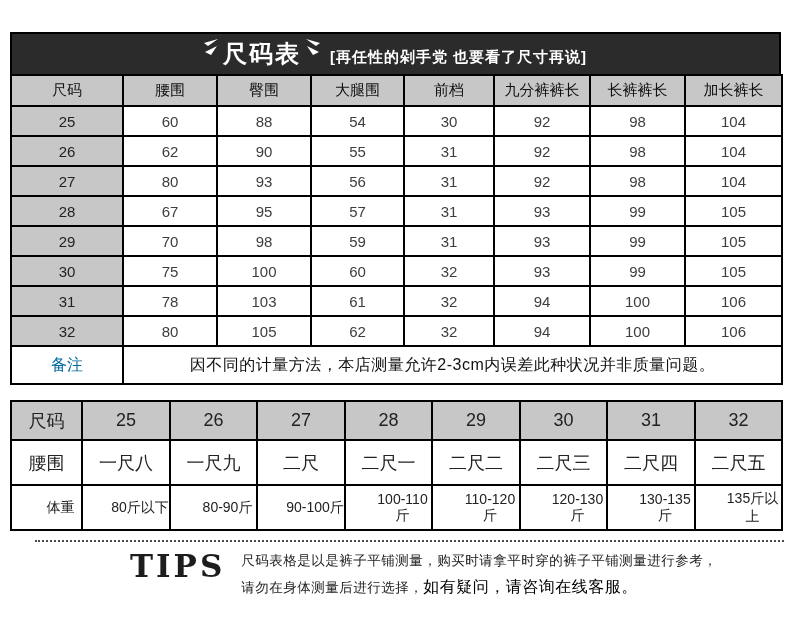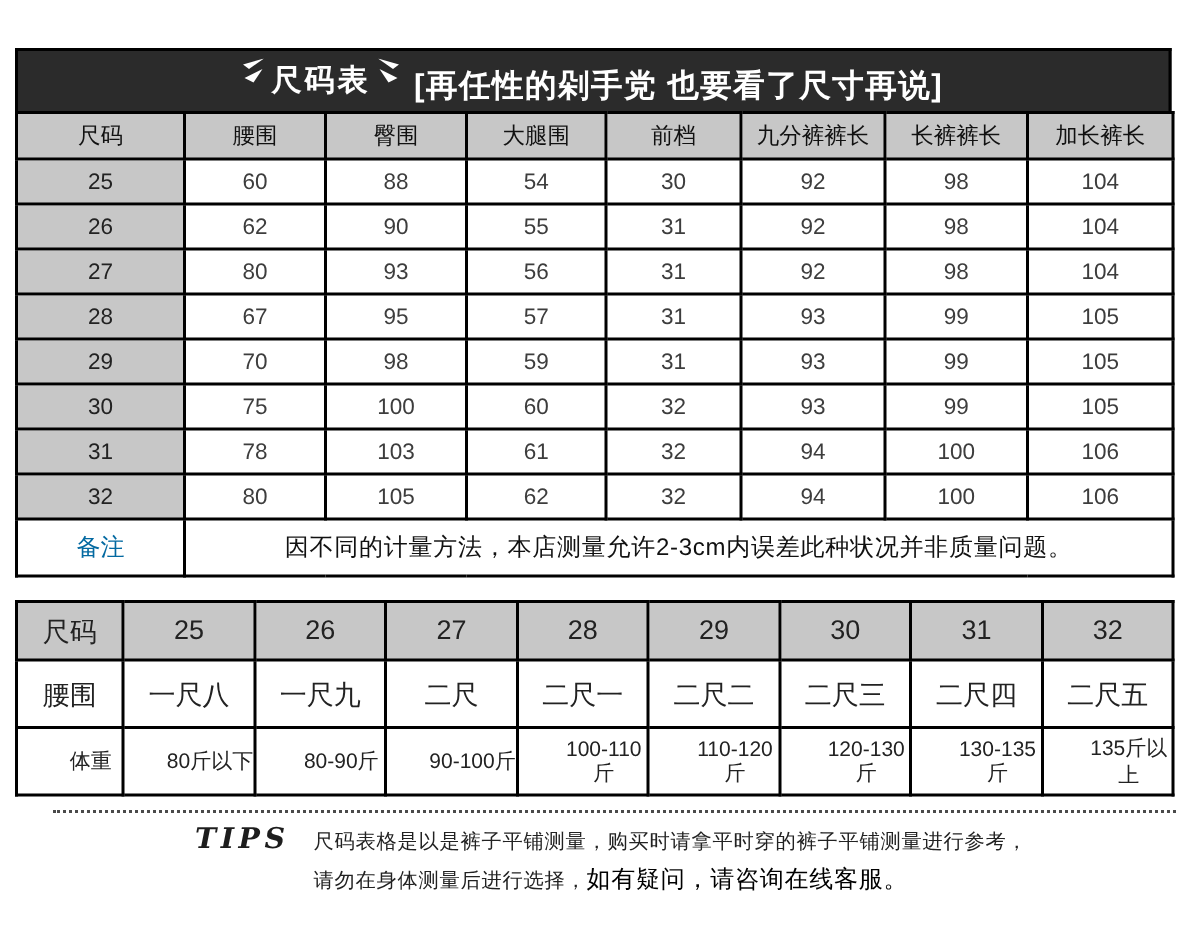--- a/index.html
+++ b/index.html
@@ -13,28 +13,28 @@
 
   .content { padding:32px 9px 0 10px; }
 
   
   .title-bar {
     height:42px; background:#2b2b2b; color:#fff;
     display:flex; align-items:center; justify-content:center;
     border:2px solid #000; border-bottom:none;
   }
   .title-main {
-    font-size:20px; font-weight:bold; letter-spacing:2px; line-height:1;
+    font-size:24px; font-weight:bold; letter-spacing:2px; line-height:1;
   }
   .flash { width:16px; height:17px; }
   .flash svg { display:block; }
   .flash-left { margin-right:3px; align-self:flex-start; margin-top:5px; }
   .flash-right { margin-left:3px; align-self:flex-start; margin-top:5px; transform:scaleX(-1); }
   .title-sub {
-    font-size:21px; font-weight:bold; margin-left:10px; margin-top:6px; letter-spacing:1px;
+    font-size:15px; font-weight:bold; margin-left:10px; margin-top:6px; letter-spacing:1px;
   }
 
   
   table { border-collapse:collapse; table-layout:fixed; width:771px; }
   td,th { border:2px solid #000; text-align:center; vertical-align:middle; overflow:hidden; }
 
   .t1 thead th {
     height:31px; background:#c7c7c7; font-weight:normal;
     font-size:15px; color:#111;
   }
@@ -53,22 +53,22 @@
 
   
   .tips {
     margin:9px 6px 0 35px;
     border-top:2px dotted #4a4a4a;
     padding-top:7px;
     display:flex; align-items:flex-start;
   }
   .tips-label {
     font-family:"DejaVu Serif","Liberation Serif",serif;
-    font-style:italic; font-weight:bold;
-    font-size:19px; letter-spacing:3px; color:#1d1d1d;
+    font-weight:bold;
+    font-size:31px; letter-spacing:3px; color:#1d1d1d;
     margin-left:95px; margin-right:16px; line-height:1.1;
   }
   .tips-text {
     width:480px; font-size:13.5px; line-height:1.75; color:#222; letter-spacing:0.5px;
   }
   .tips-text .bold-part { font-weight:normal; font-size:16px; color:#000; }
 </style>
 </head>
 <body>
 

